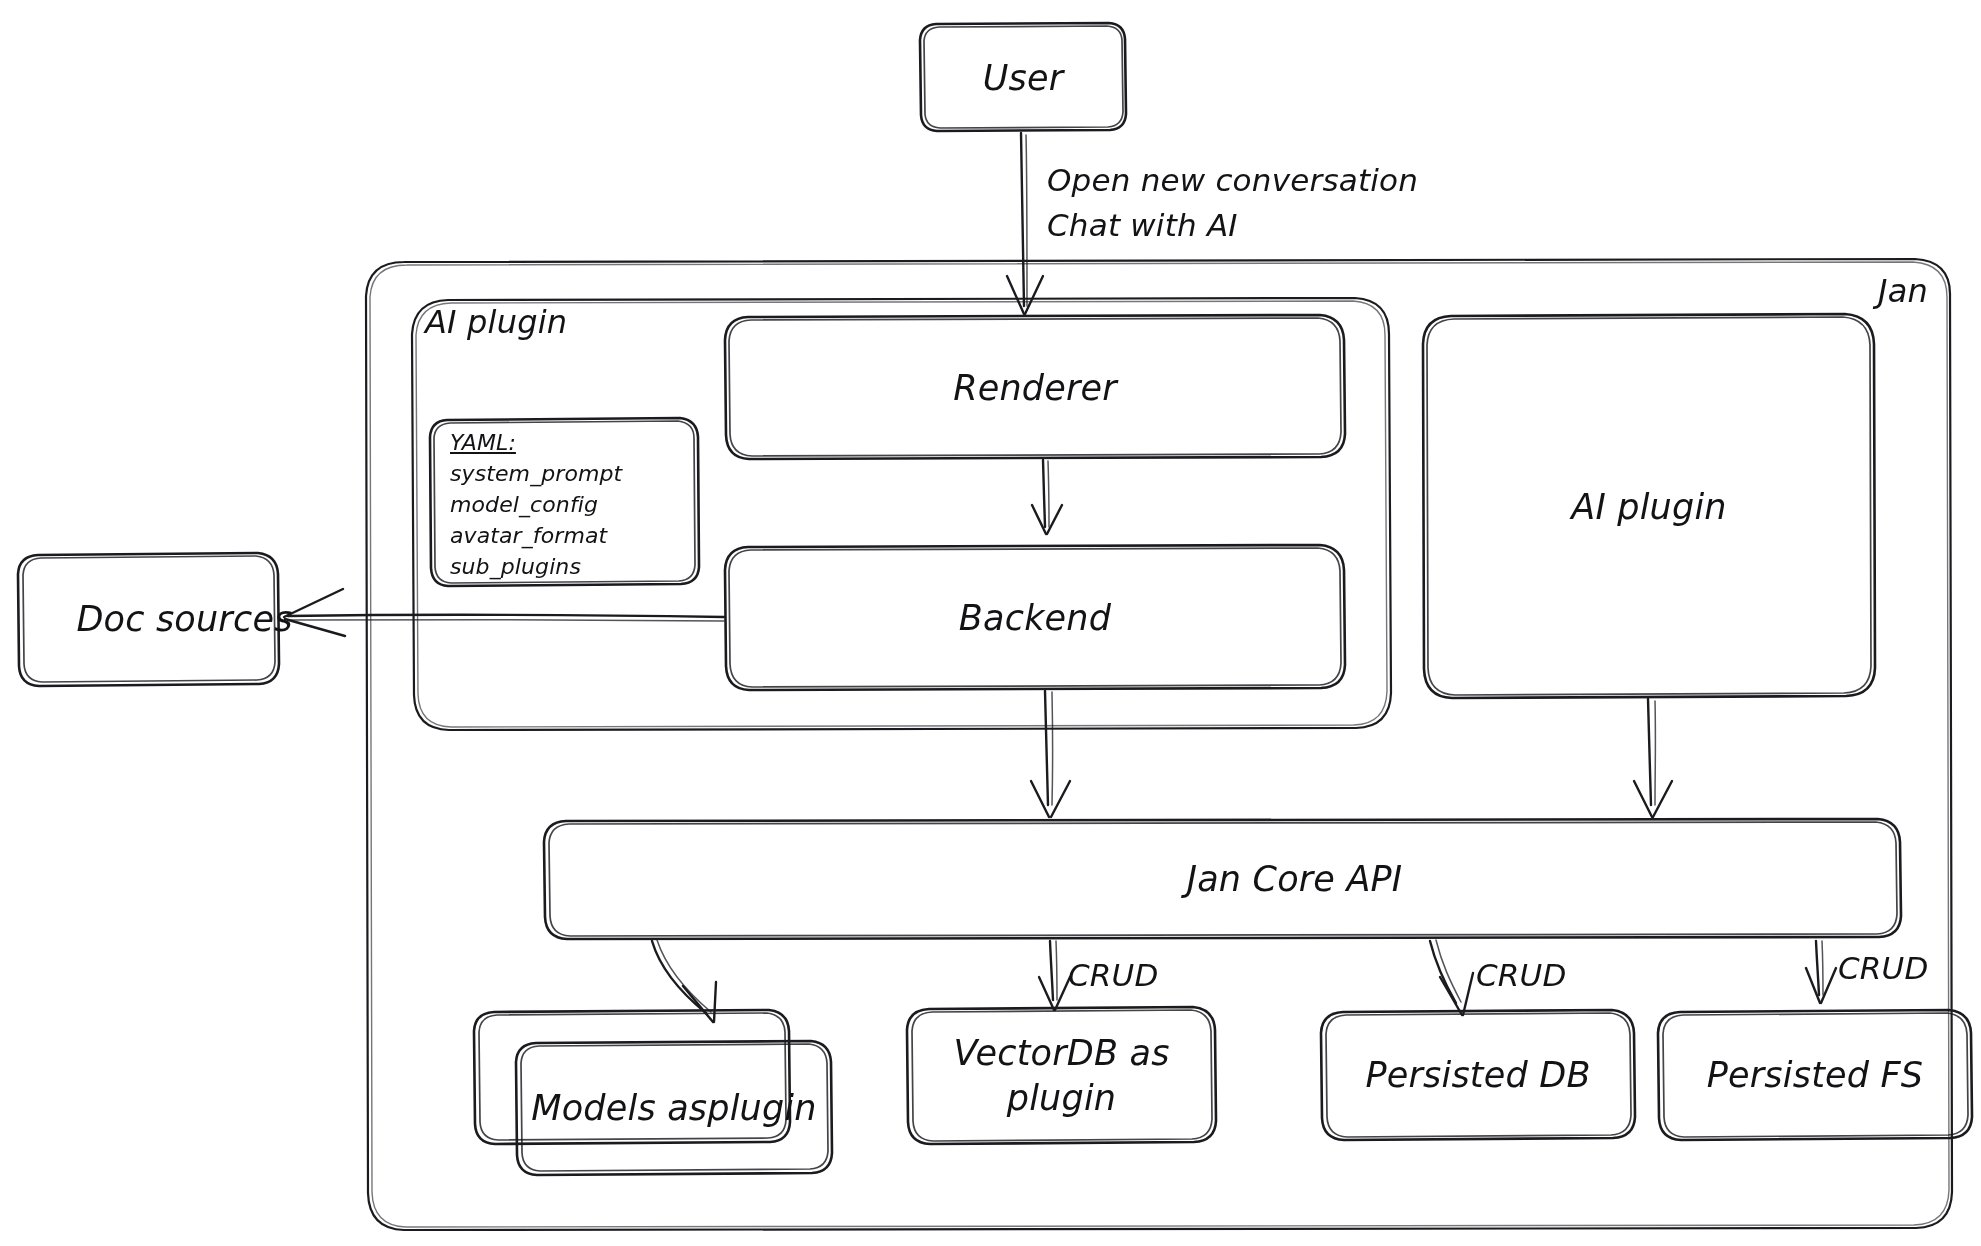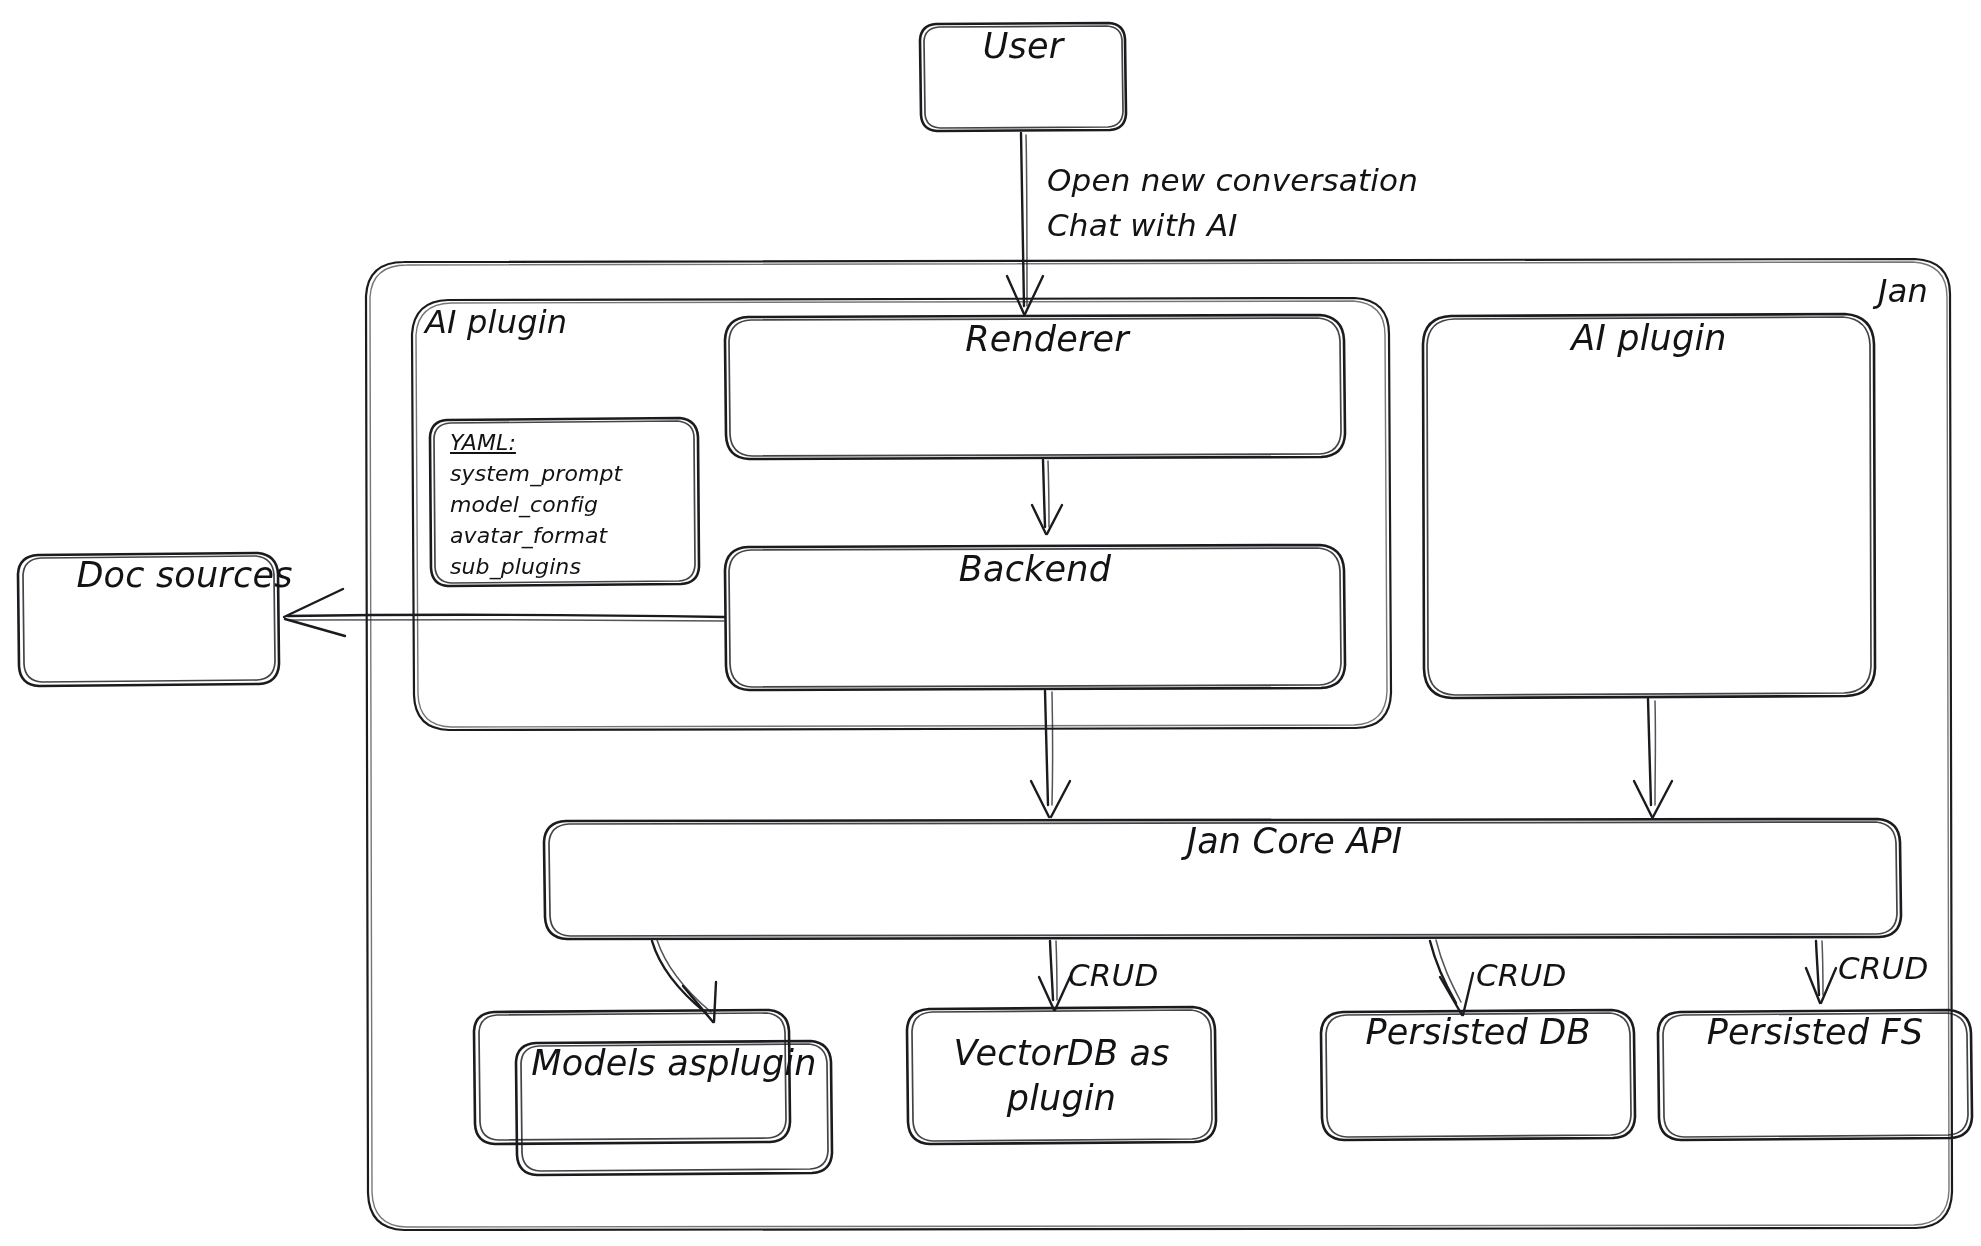--- a/index.html
+++ b/index.html
@@ -35,20 +35,21 @@
   .node-shape { stroke-width: 2.6; }
   .node-shape-2 { stroke-width: 1.7; opacity: 0.82; }
   .group-shape { stroke-width: 2.2; }
   .group-shape-2 { stroke-width: 1.4; opacity: 0.6; }
   .edge { stroke-width: 2.4; }
   .edge-2 { stroke-width: 1.5; opacity: 0.75; }
   .arrowhead { stroke-width: 2.4; }
   .node-label-wrap {
     position: absolute;
     display: flex;
+    align-items: center;
     justify-content: center;
     text-align: center;
   }
   .node-label-wrap span {
     font-size: 35px;
     color: #131316;
     font-family: "DejaVu Sans", sans-serif;
     font-style: italic;
     letter-spacing: 0.2px;
     line-height: 1.26;
@@ -219,21 +220,21 @@
   </svg>
 
   <div class="group-label" style="left:1878px; top:272px;">Jan</div>
 
   <div class="group-label" style="left:425px; top:303px;">AI plugin</div>
 
   <div class="node-label-wrap" style="left:920px; top:24px; width:206px; height:108px;">
     <span>User</span>
   </div>
 
-  <div class="node-label-wrap" style="left:725px; top:317px; width:620px; height:142px;margin-left:12px;">
+  <div class="node-label-wrap" style="left:725px; top:317px; width:620px; height:142px;">
     <span>Renderer</span>
   </div>
 
   <div class="node-label-wrap" style="left:725px; top:547px; width:620px; height:143px;">
     <span>Backend</span>
   </div>
 
   <div class="node-label-wrap" style="left:1423px; top:316px; width:452px; height:382px;">
     <span>AI plugin</span>
   </div>

